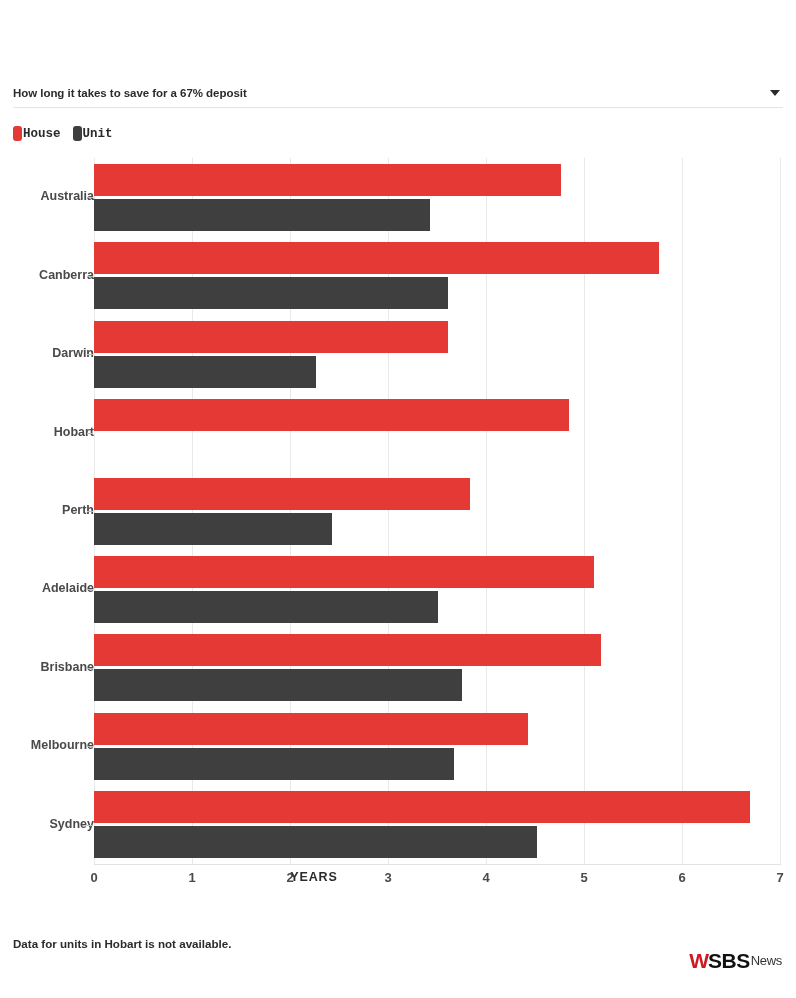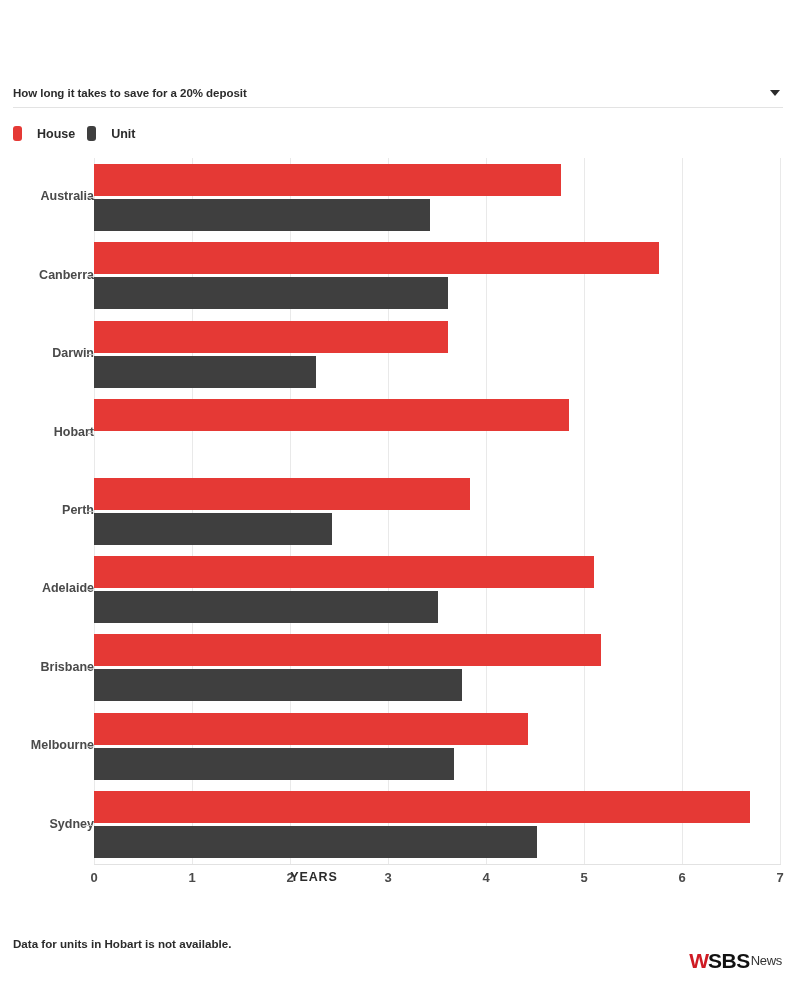--- a/index.html
+++ b/index.html
@@ -51,21 +51,21 @@
   }
 
   
   .legend {
     position: absolute;
     left: 13px; top: 126px;
     display: flex;
     align-items: center;
     gap: 12px;
   }
-  .legend-item { display: flex; align-items: center; gap: 15px; }
+  .legend-item { display: flex; align-items: center; gap: 1px; font-family: Liberation Mono, monospace; }
   .legend-swatch {
     width: 9px; height: 15px;
     border-radius: 3px;
   }
   .legend-text {
     font-size: 12.5px;
     font-weight: bold;
     color: #2b2b2b;
   }
 
@@ -180,21 +180,21 @@
     margin-left: 1px;
   }
 </style>
 </head>
 <body>
 
 <div class="page">
 
 
   <div class="selector">
-    <span class="selector-label">How long it takes to save for a 20% deposit</span>
+    <span class="selector-label">How long it takes to save for a 67% deposit</span>
     <span class="caret"></span>
   </div>
 
   <div class="legend">
     <div class="legend-item">
       <span class="legend-swatch" id="sw-house" style="background: rgb(229, 57, 53);"></span>
       <span class="legend-text">House</span>
     </div>
     <div class="legend-item">
       <span class="legend-swatch" id="sw-unit" style="background: rgb(63, 63, 63);"></span>

